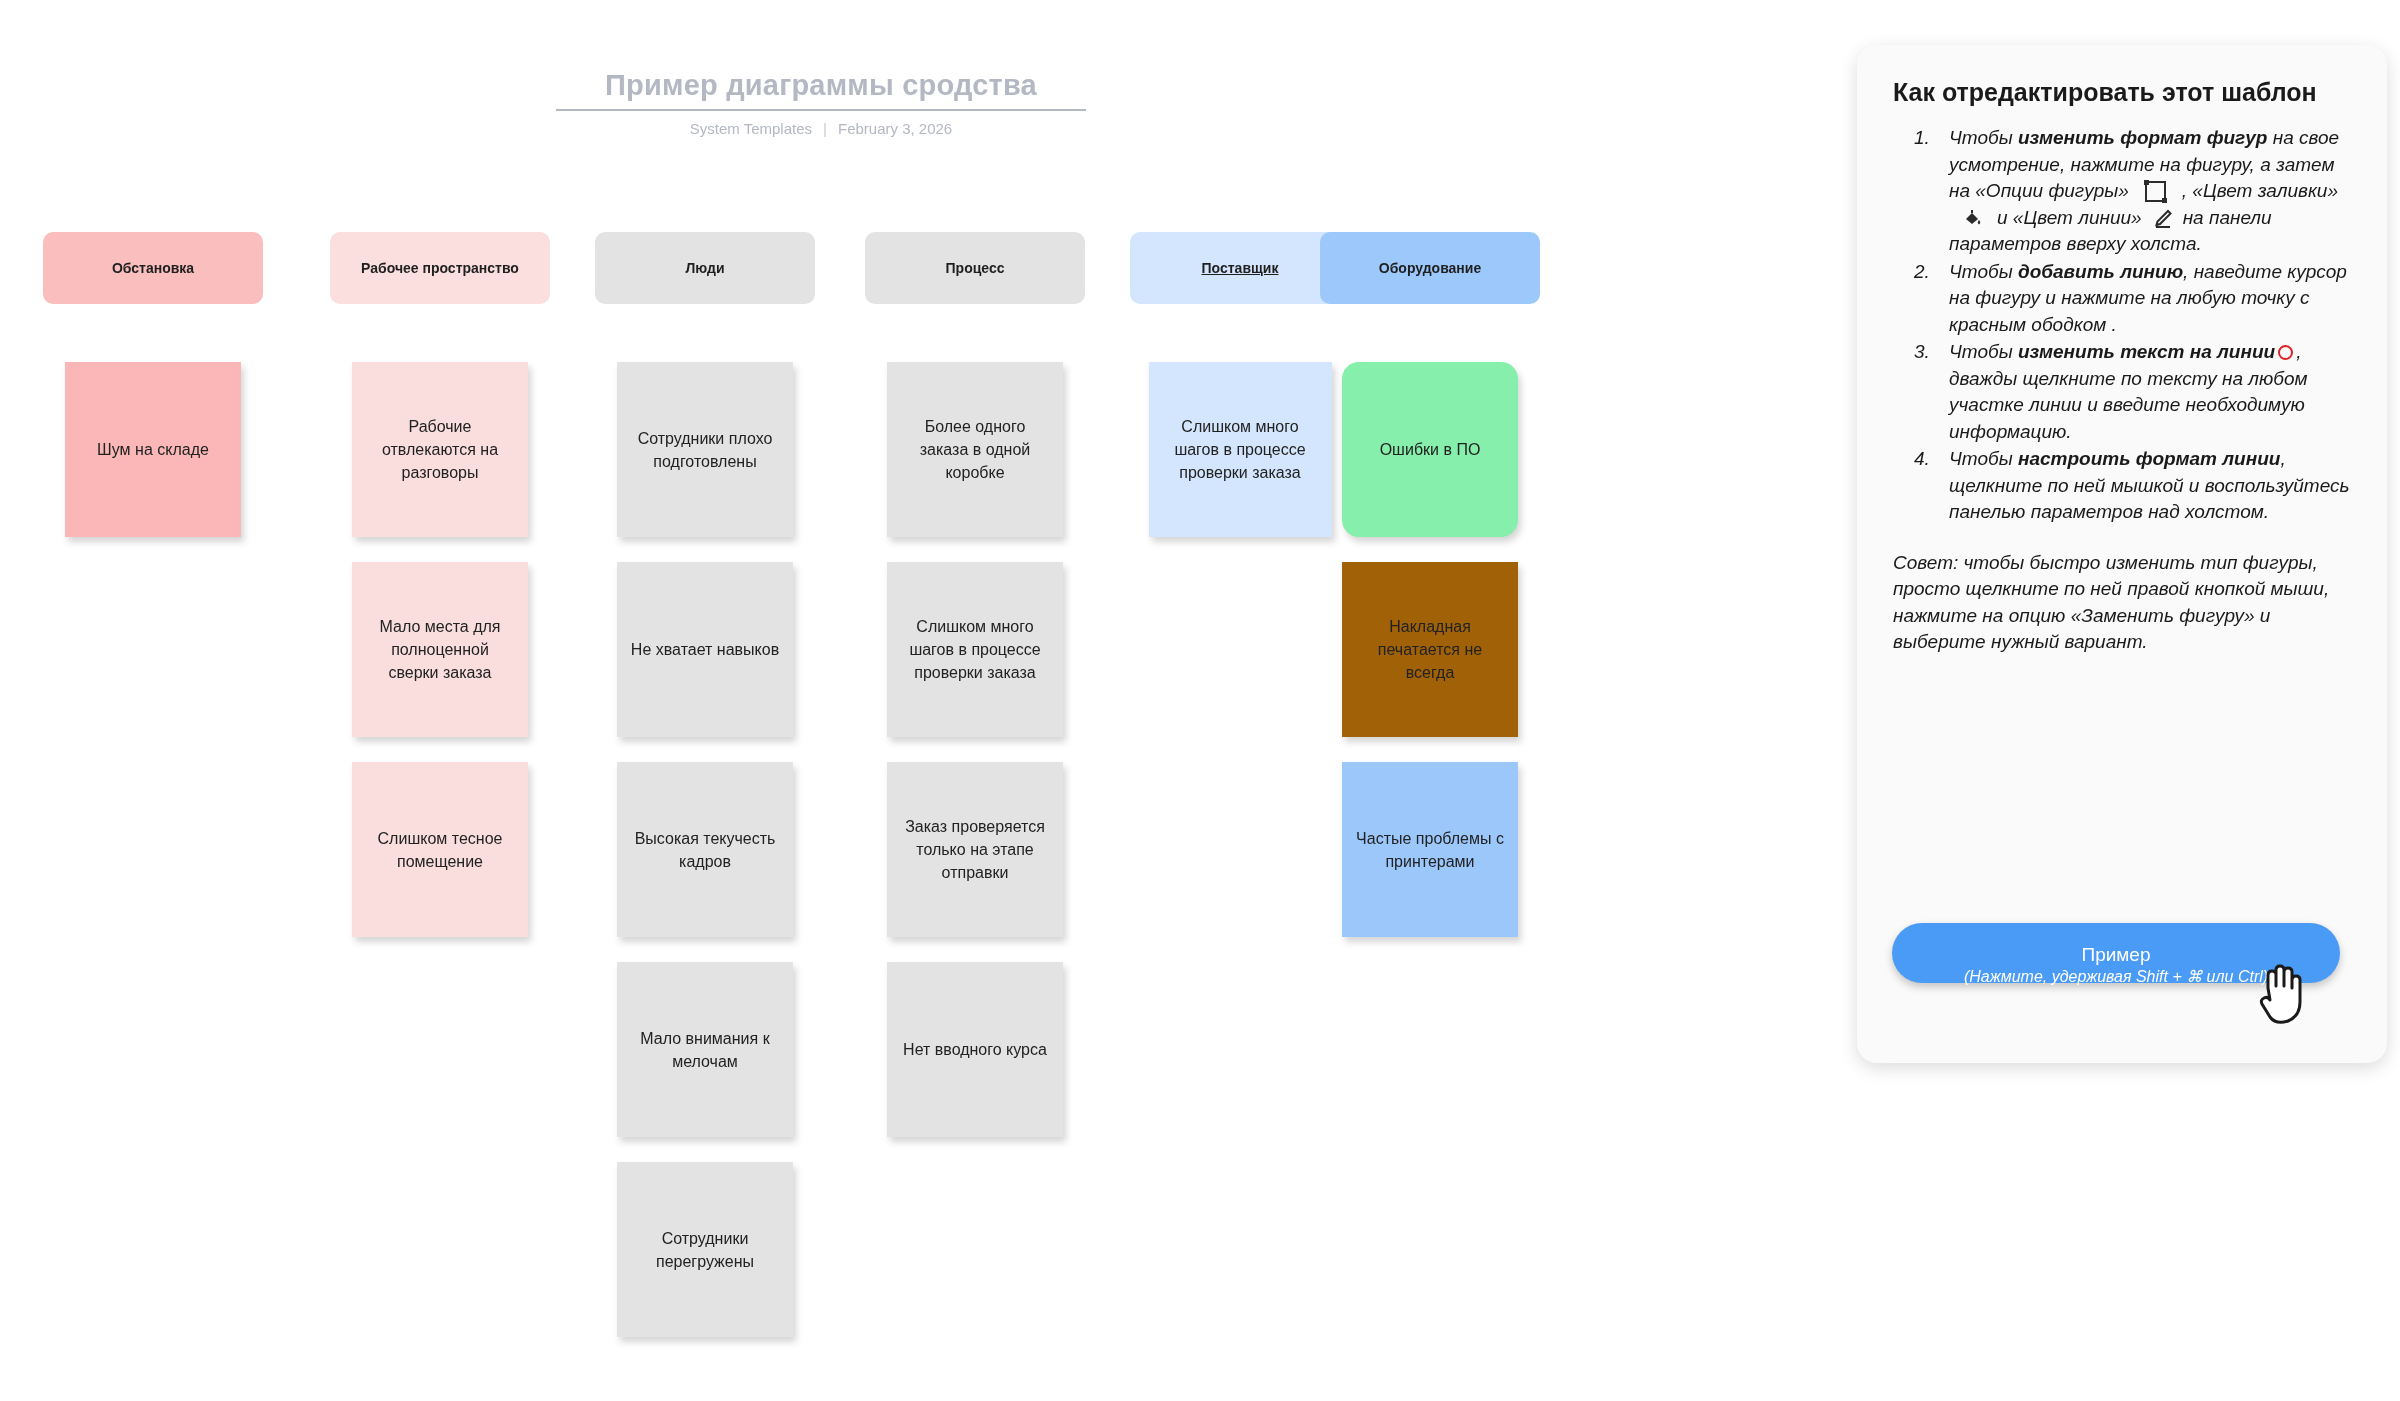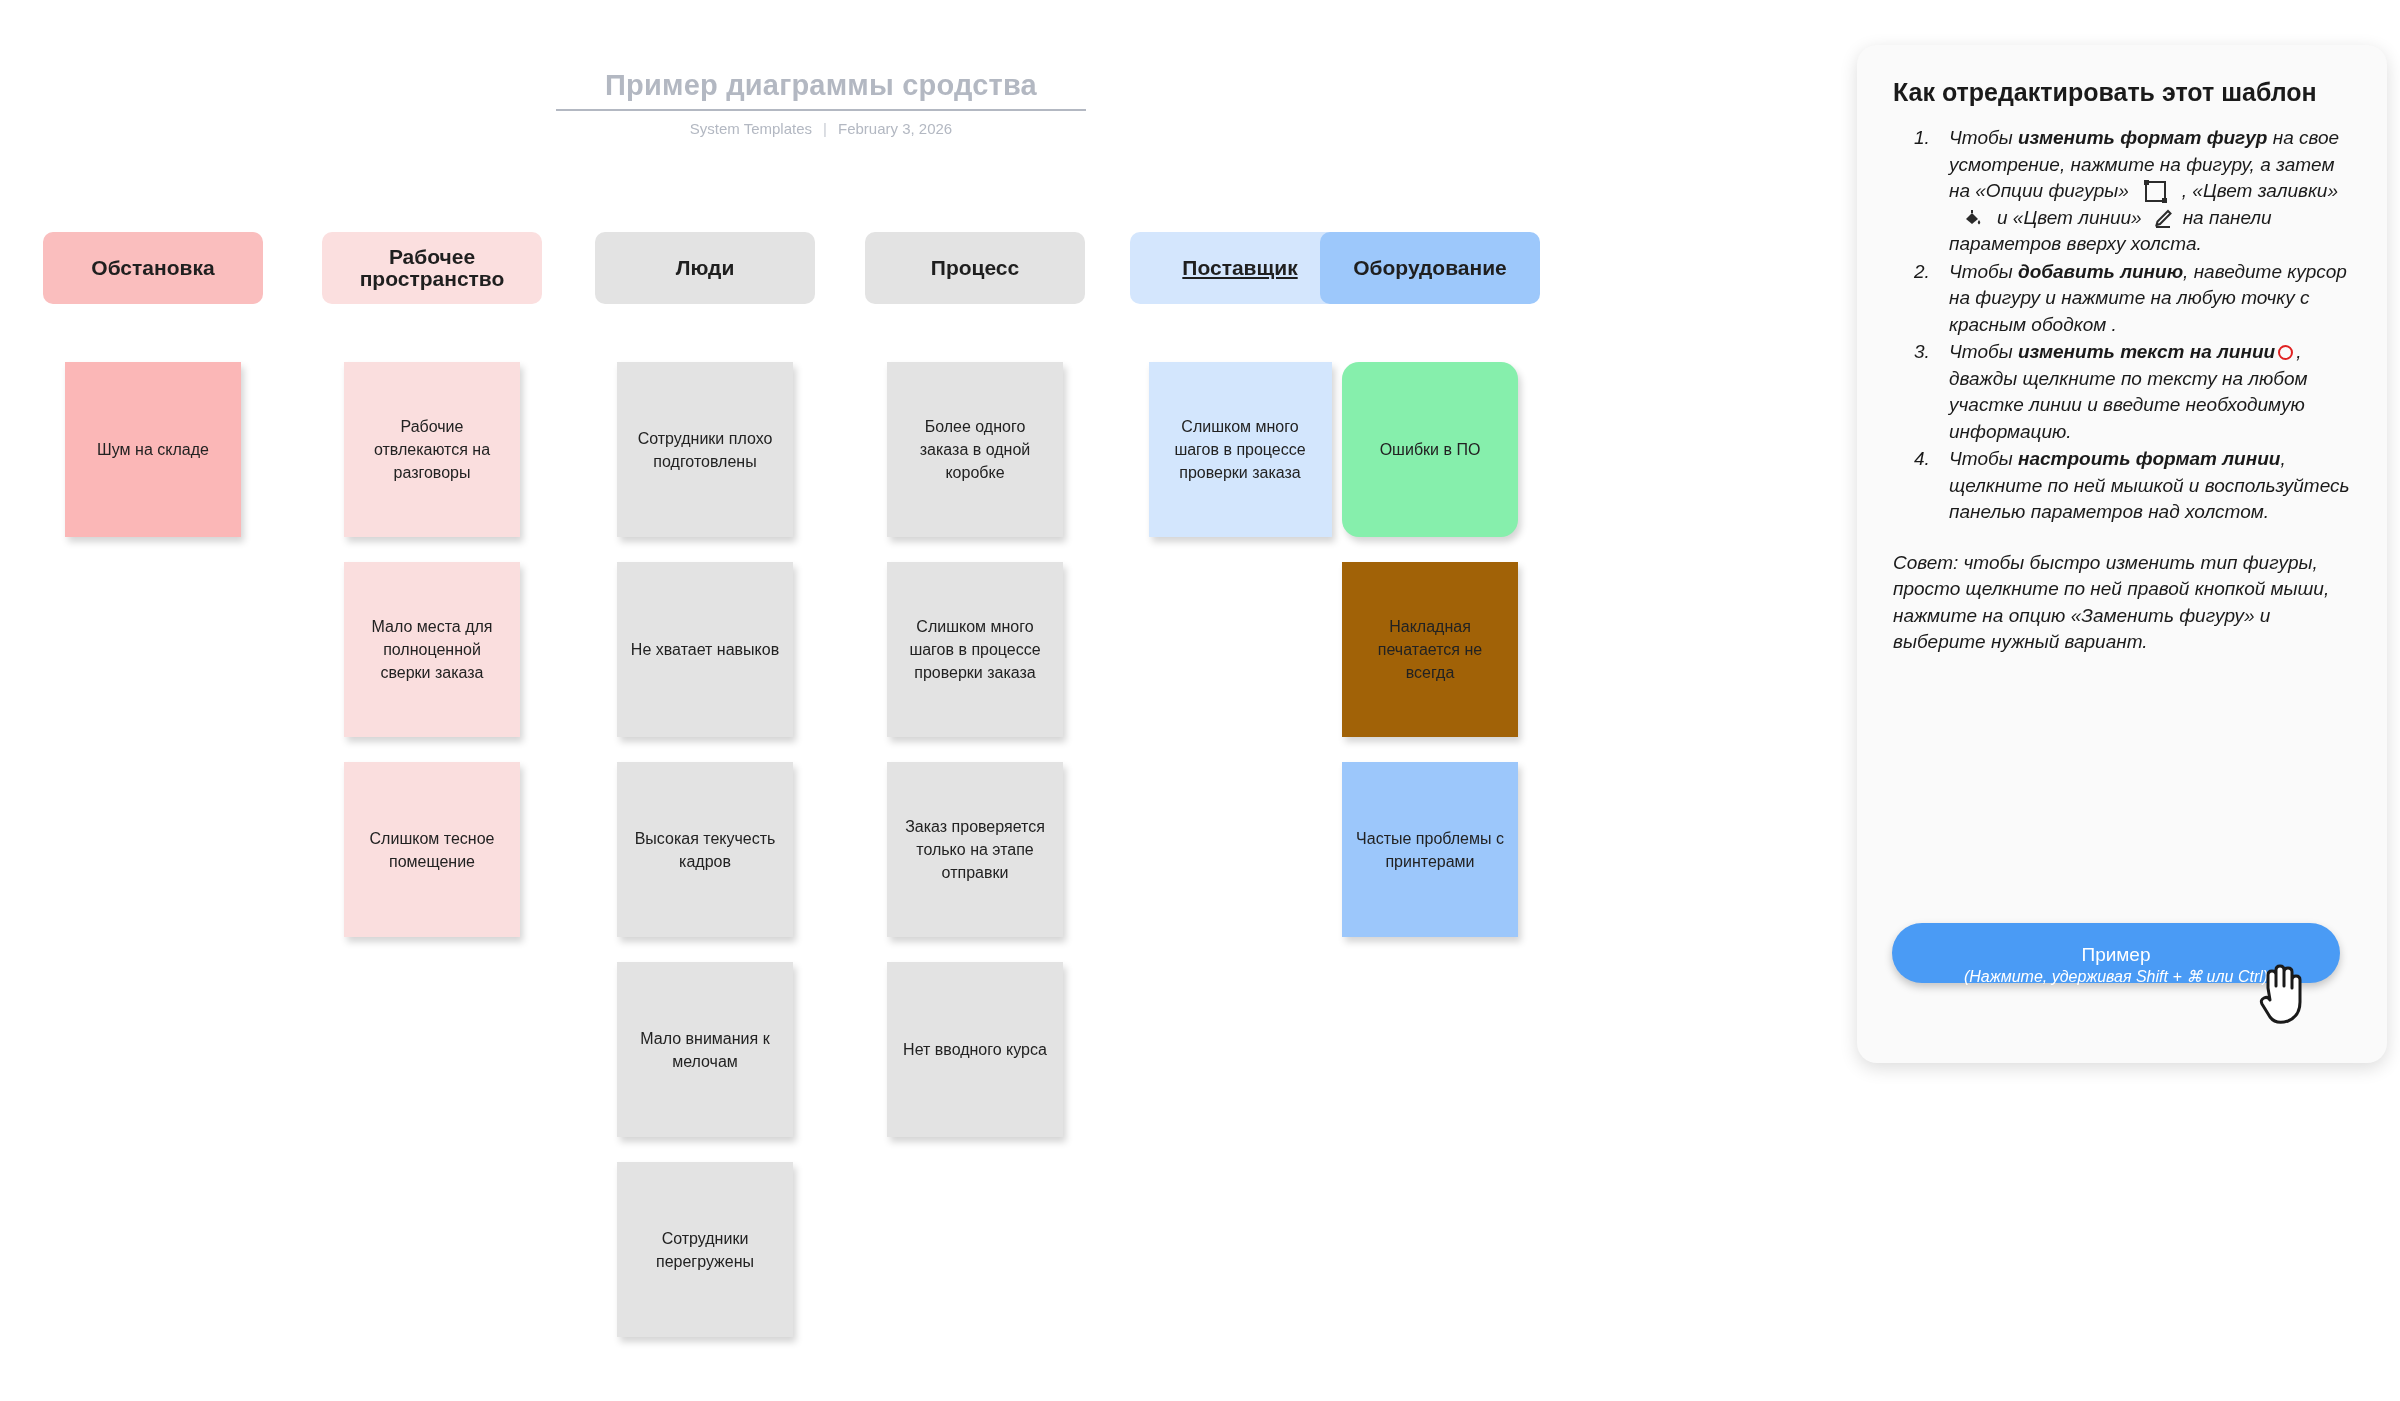--- a/index.html
+++ b/index.html
@@ -59,21 +59,21 @@
     top: 232px;
     width: 220px;
   }
   .col-header {
     height: 72px;
     border-radius: 10px;
     display: flex;
     align-items: center;
     justify-content: center;
     text-align: center;
-    font-size: 21px;
+    font-size: 14px;
     font-weight: bold;
     color: #1f1f1f;
     line-height: 22px;
     padding: 0 8px;
     box-sizing: border-box;
   }
   .cards {
     margin-top: 58px;
     display: flex;
     flex-direction: column;
@@ -222,21 +222,21 @@
   </div>
 </div>
 
 <div id="board">
     <div class="column" style="left: 43px;">
       <div class="col-header" style="background: rgb(250, 190, 190);">Обстановка</div>
       <div class="cards">
         <div class="card" style="background: rgb(251, 183, 183);">Шум на складе</div>
       </div>
     </div>
-    <div class="column" style="left: 322px;">
+    <div class="column" style="left: 330px;">
       <div class="col-header" style="background: rgb(251, 223, 223);">Рабочее пространство</div>
       <div class="cards">
         <div class="card" style="background: rgb(250, 222, 222);">Рабочие отвлекаются на разговоры</div>
         <div class="card" style="background: rgb(250, 222, 222);">Мало места для полноценной сверки заказа</div>
         <div class="card" style="background: rgb(250, 222, 222);">Слишком тесное помещение</div>
       </div>
     </div>
     <div class="column" style="left: 595px;">
       <div class="col-header" style="background: rgb(227, 227, 227);">Люди</div>
       <div class="cards">

